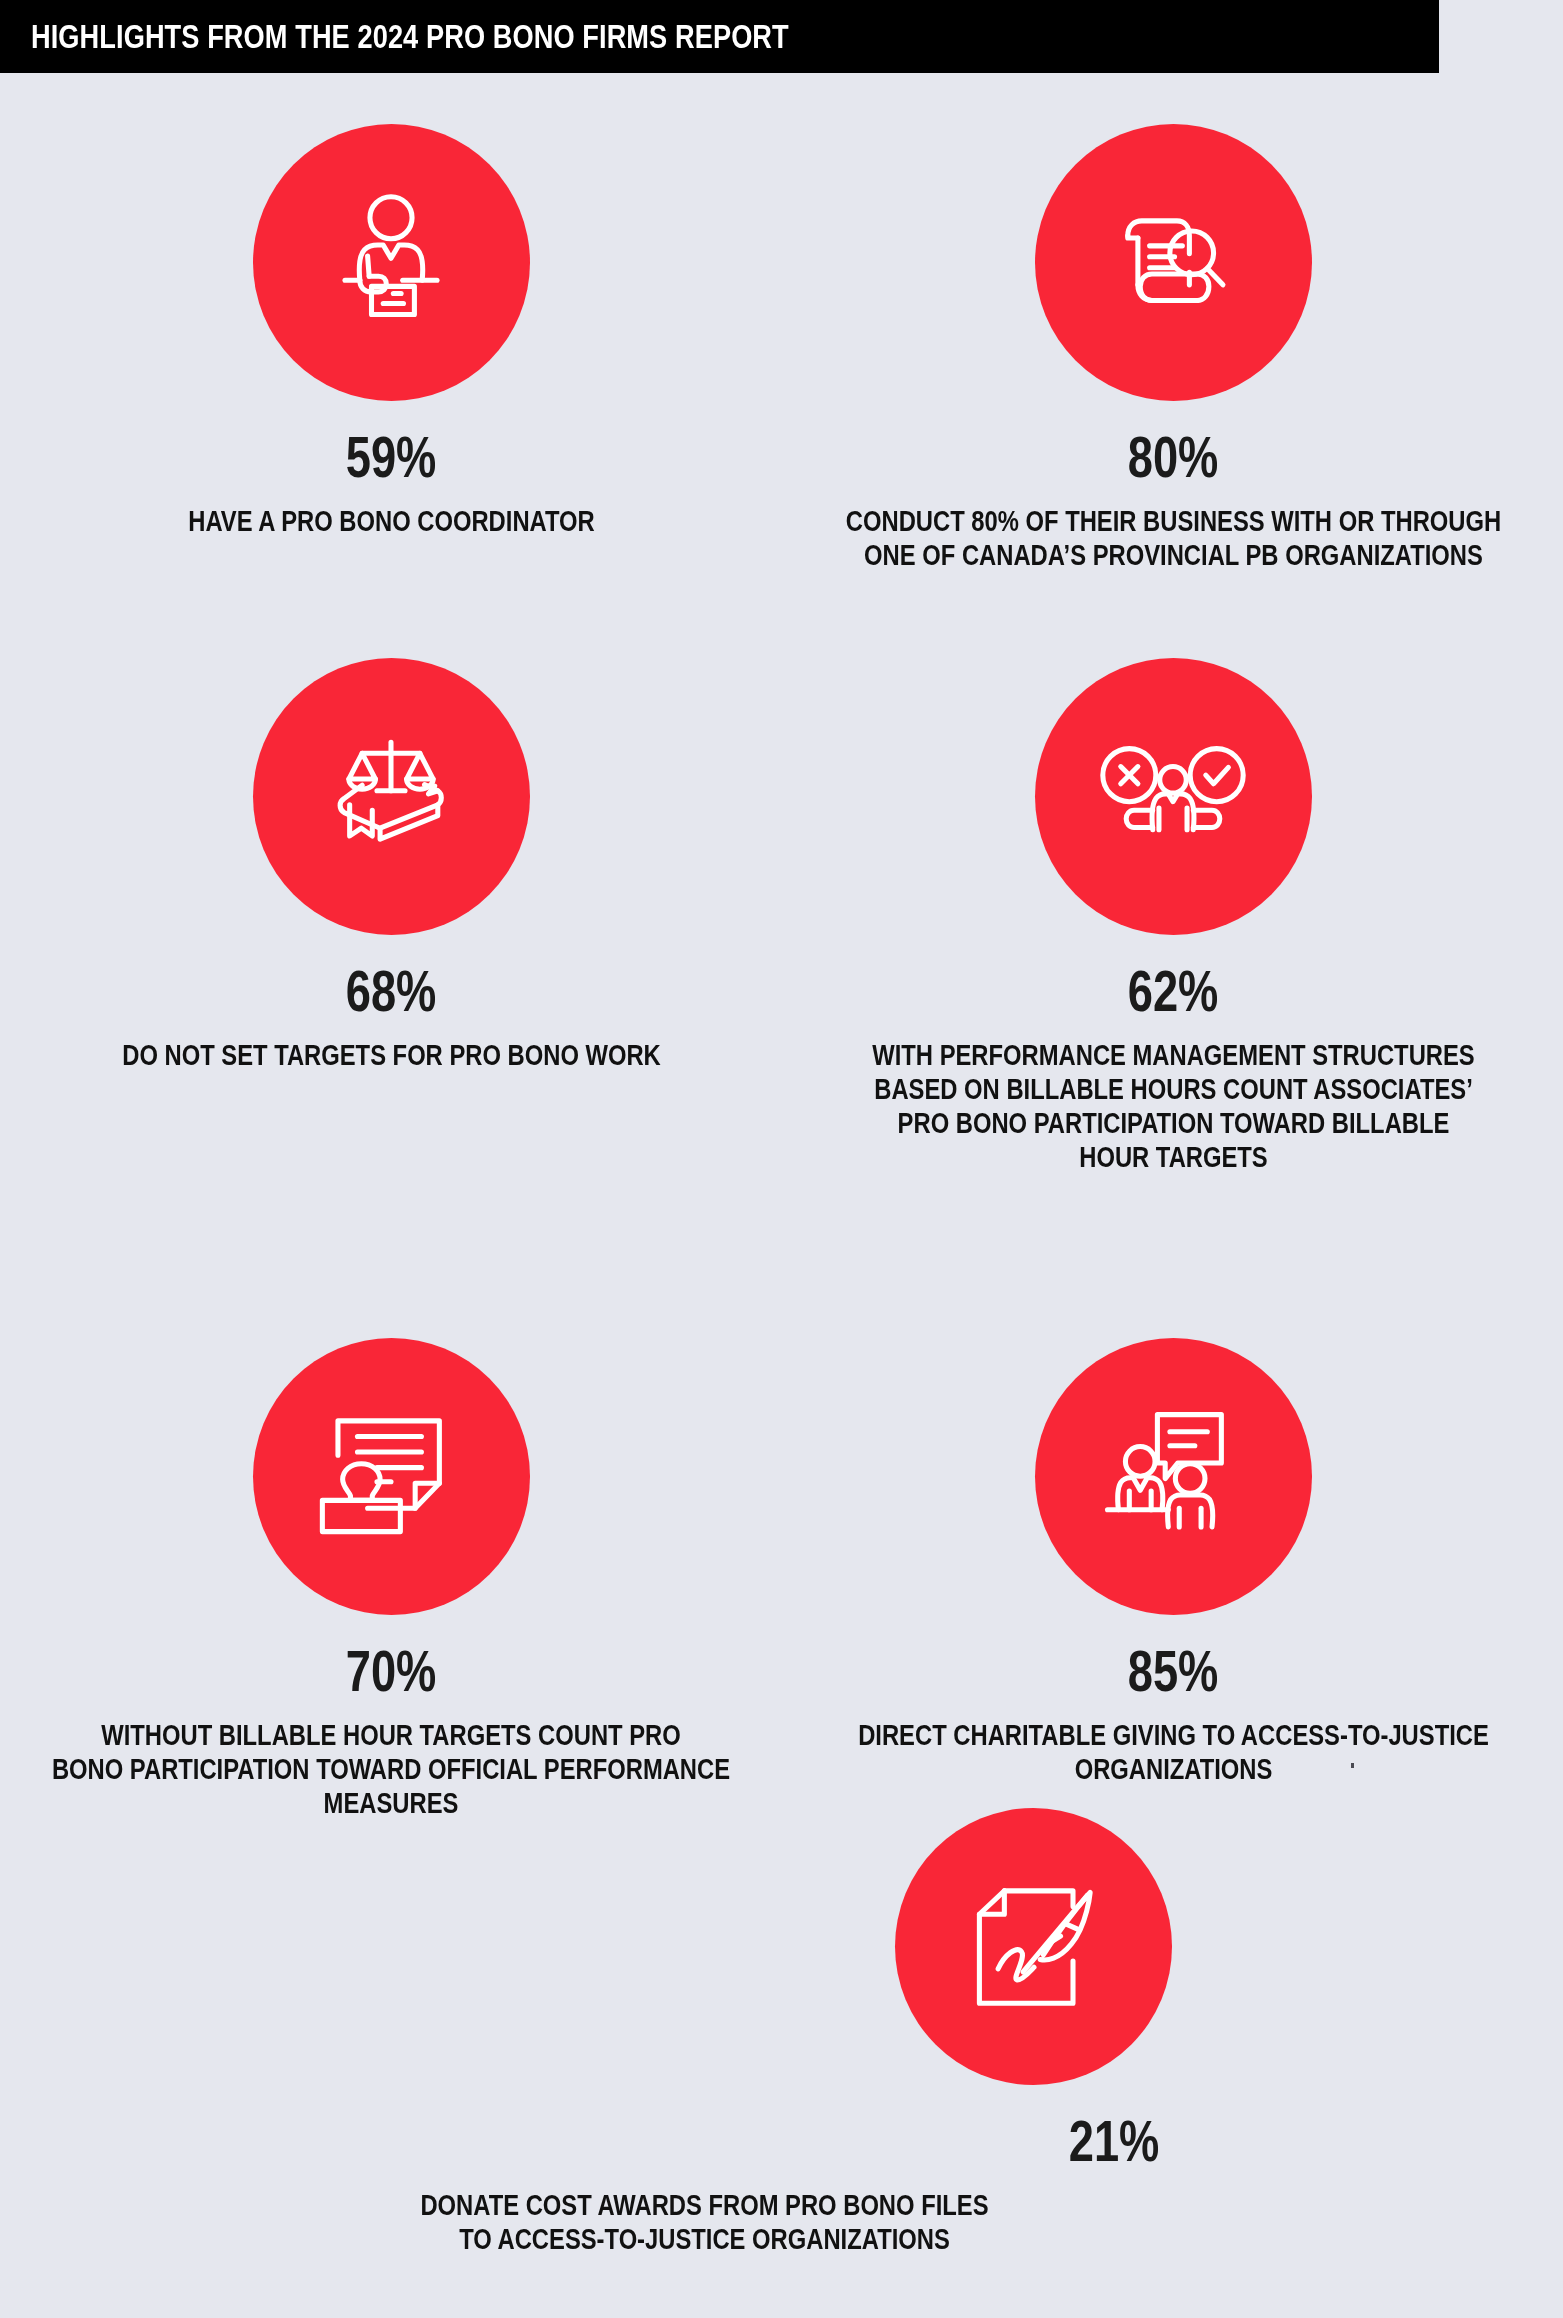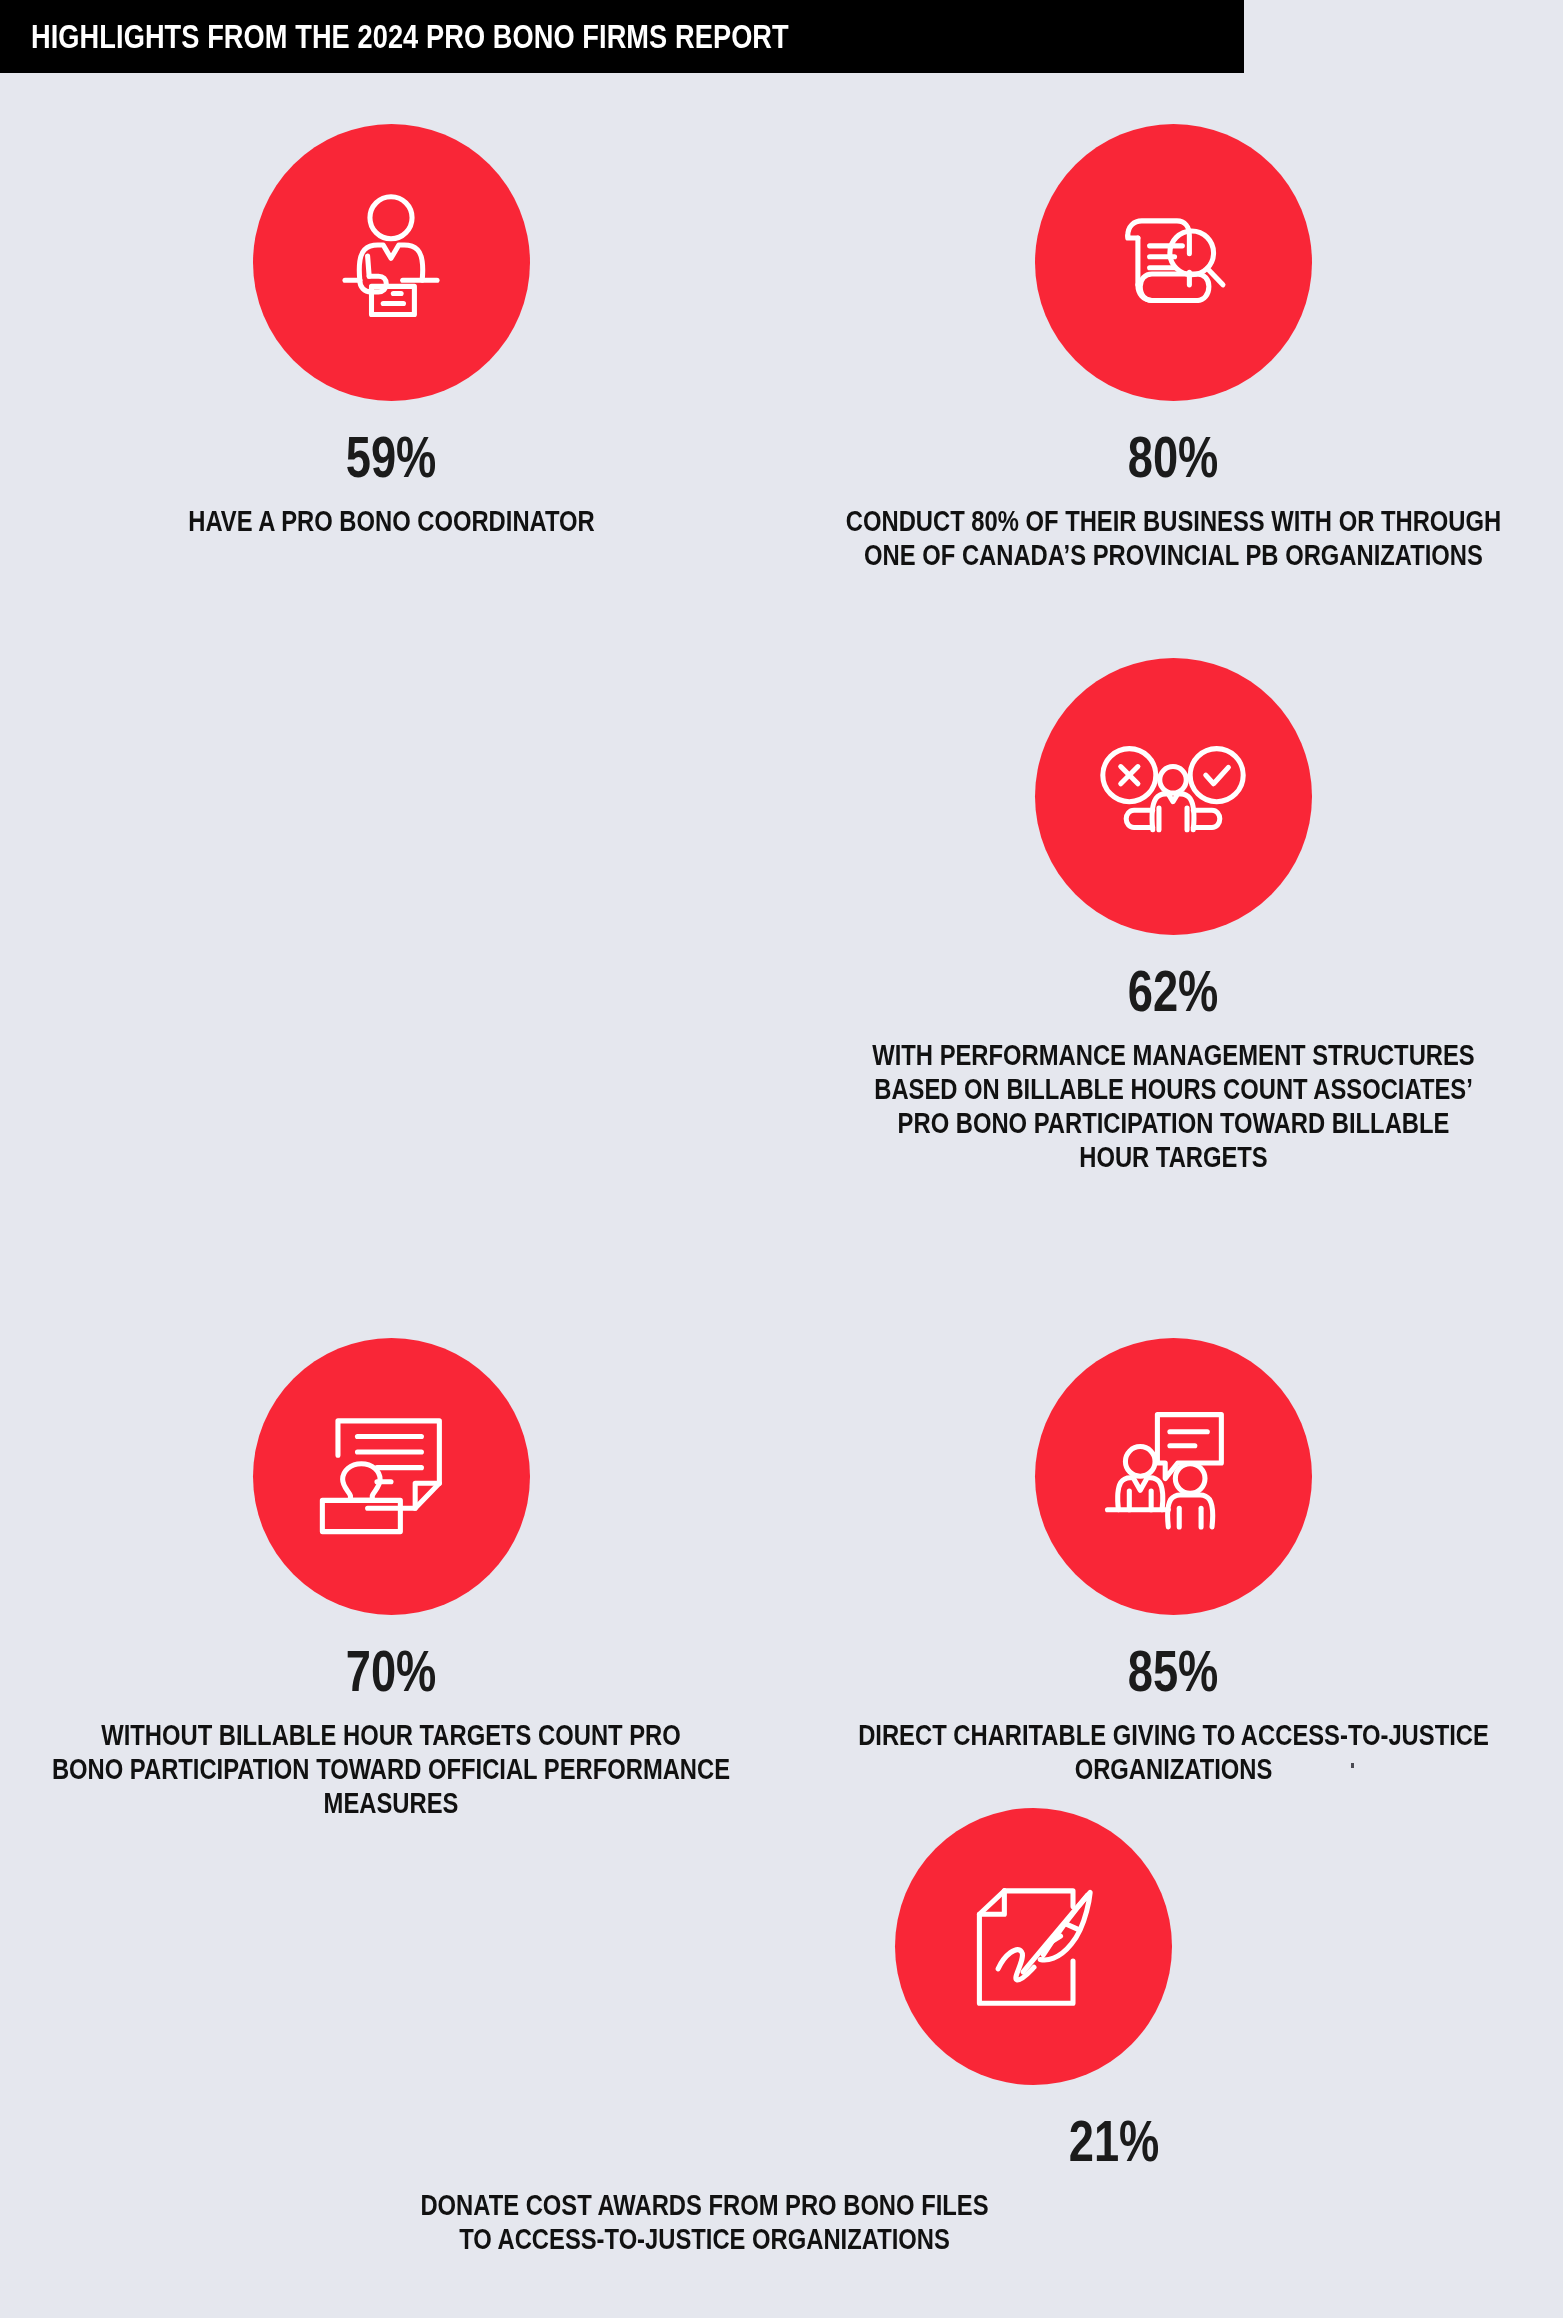--- a/index.html
+++ b/index.html
@@ -12,21 +12,21 @@
     background: #e5e7ee;
     font-family: "Liberation Sans", sans-serif;
     overflow: hidden;
     position: relative;
   }
 
   
   .header-bar {
     position: absolute;
     top: 0; left: 0;
-    width: 1244px;
+    width: 1439px;
     height: 73px;
     background: #000000;
     display: flex;
     align-items: center;
   }
   .header-title {
     color: #ffffff;
     font-family: "Liberation Sans", sans-serif;
     font-weight: bold;
     font-size: 34px;
@@ -162,20 +162,39 @@
         <path d="M70 106 L102 106"></path>
         <circle cx="124" cy="87" r="28"></circle>
         <path d="M144 107 L164 128"></path>
       </svg>
     </div>
     <div class="pct">80%</div>
     <div class="caption">CONDUCT 80% OF THEIR BUSINESS WITH OR THROUGH
 ONE OF CANADA’S PROVINCIAL PB ORGANIZATIONS</div>
   </div>
 
+  <div class="stat c1 r2">
+    <div class="circle">
+      <svg viewBox="0 0 200 200">
+        <path d="M100 30 L100 92"></path>
+        <path d="M63 44 L137 44"></path>
+        <path d="M82 92 L118 92"></path>
+        <path d="M63 44 L46 77 L80 77 Z"></path>
+        <path d="M46 77 A17 13 0 0 0 80 77"></path>
+        <path d="M137 44 L120 77 L154 77 Z"></path>
+        <path d="M120 77 A17 13 0 0 0 154 77"></path>
+        <path d="M63 85 L40 102 C33 106 33 116 40 120 L86 140 L160 110 C166 106 166 96 160 92 L143 84"></path>
+        <path d="M86 140 L86 154 L160 124 L160 110"></path>
+        <path d="M160 92 L148 96 L156 86"></path>
+        <path d="M47 110 L47 150 L62 140 L76 150 L76 117"></path>
+      </svg>
+    </div>
+    <div class="pct">68%</div>
+    <div class="caption">DO NOT SET TARGETS FOR PRO BONO WORK</div>
+  </div>
 
   <div class="stat c2 r2">
     <div class="circle">
       <svg viewBox="0 0 200 200">
         <circle cx="44" cy="72" r="34"></circle>
         <path d="M33 61 L55 83"></path>
         <path d="M55 61 L33 83"></path>
         <circle cx="156" cy="72" r="34"></circle>
         <path d="M142 72 L152 83 L171 62"></path>
         <circle cx="100" cy="78" r="17"></circle>

